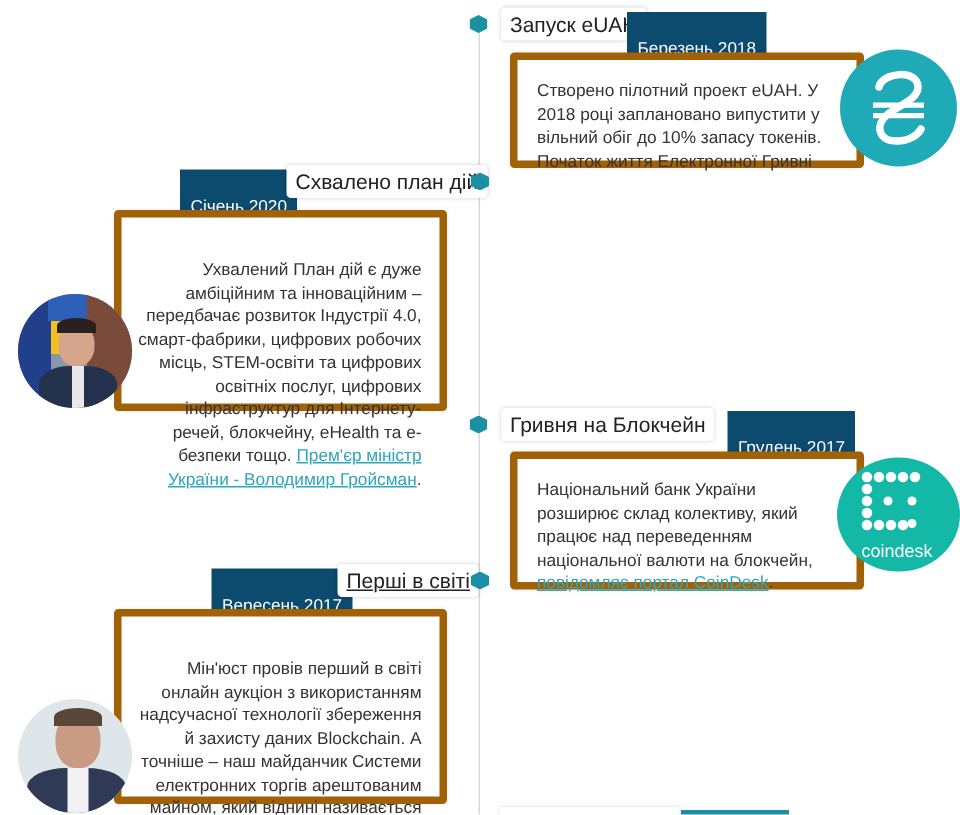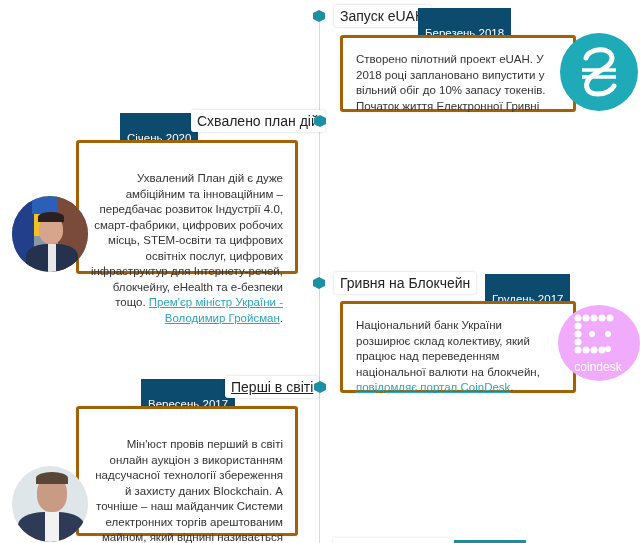--- a/index.html
+++ b/index.html
@@ -24,33 +24,33 @@
     box-shadow:0 0 3px rgba(0,0,0,0.18);
     padding:0 6px; font-size:14px; color:#222; white-space:nowrap;
   }
   .date-badge {
     position:absolute; height:18px; line-height:18px;
     background:#0c4a6e; color:#ffffff; font-size:11.5px;
     padding:16px 7px; white-space:nowrap;
   }
   .card {
     position:absolute; background:#fff;
-    border:3px solid #a16207; border-radius:3px;
+    border:5px solid #a16207; border-radius:3px;
     box-shadow:0 0 3px rgba(0,0,0,0.08);
     font-size:11.5px; line-height:15.5px; color:#333;
     box-sizing:border-box;
   }
   .card.right-side { text-align:left; padding:14px 14px 12px 13px; }
   .card.left-side { text-align:right; padding:28px 12px 10px 10px; }
   .card a { color:#2aa6bd; text-decoration:underline; }
   .circle {
     position:absolute; border-radius:50%; overflow:hidden;
   }
   .euah-logo { background:#1eaab7; display:flex; align-items:center; justify-content:center; }
-  .coindesk-logo { background:#f0abfc; }
+  .coindesk-logo { background:#14b8a6; }
   .photo { background:#8a97a8; }
 </style>
 </head>
 <body>
 
 <div>
   <div class="timeline-line"></div>
 
   <div>
     <div class="node" style="left:313px;top:10px;"></div>

